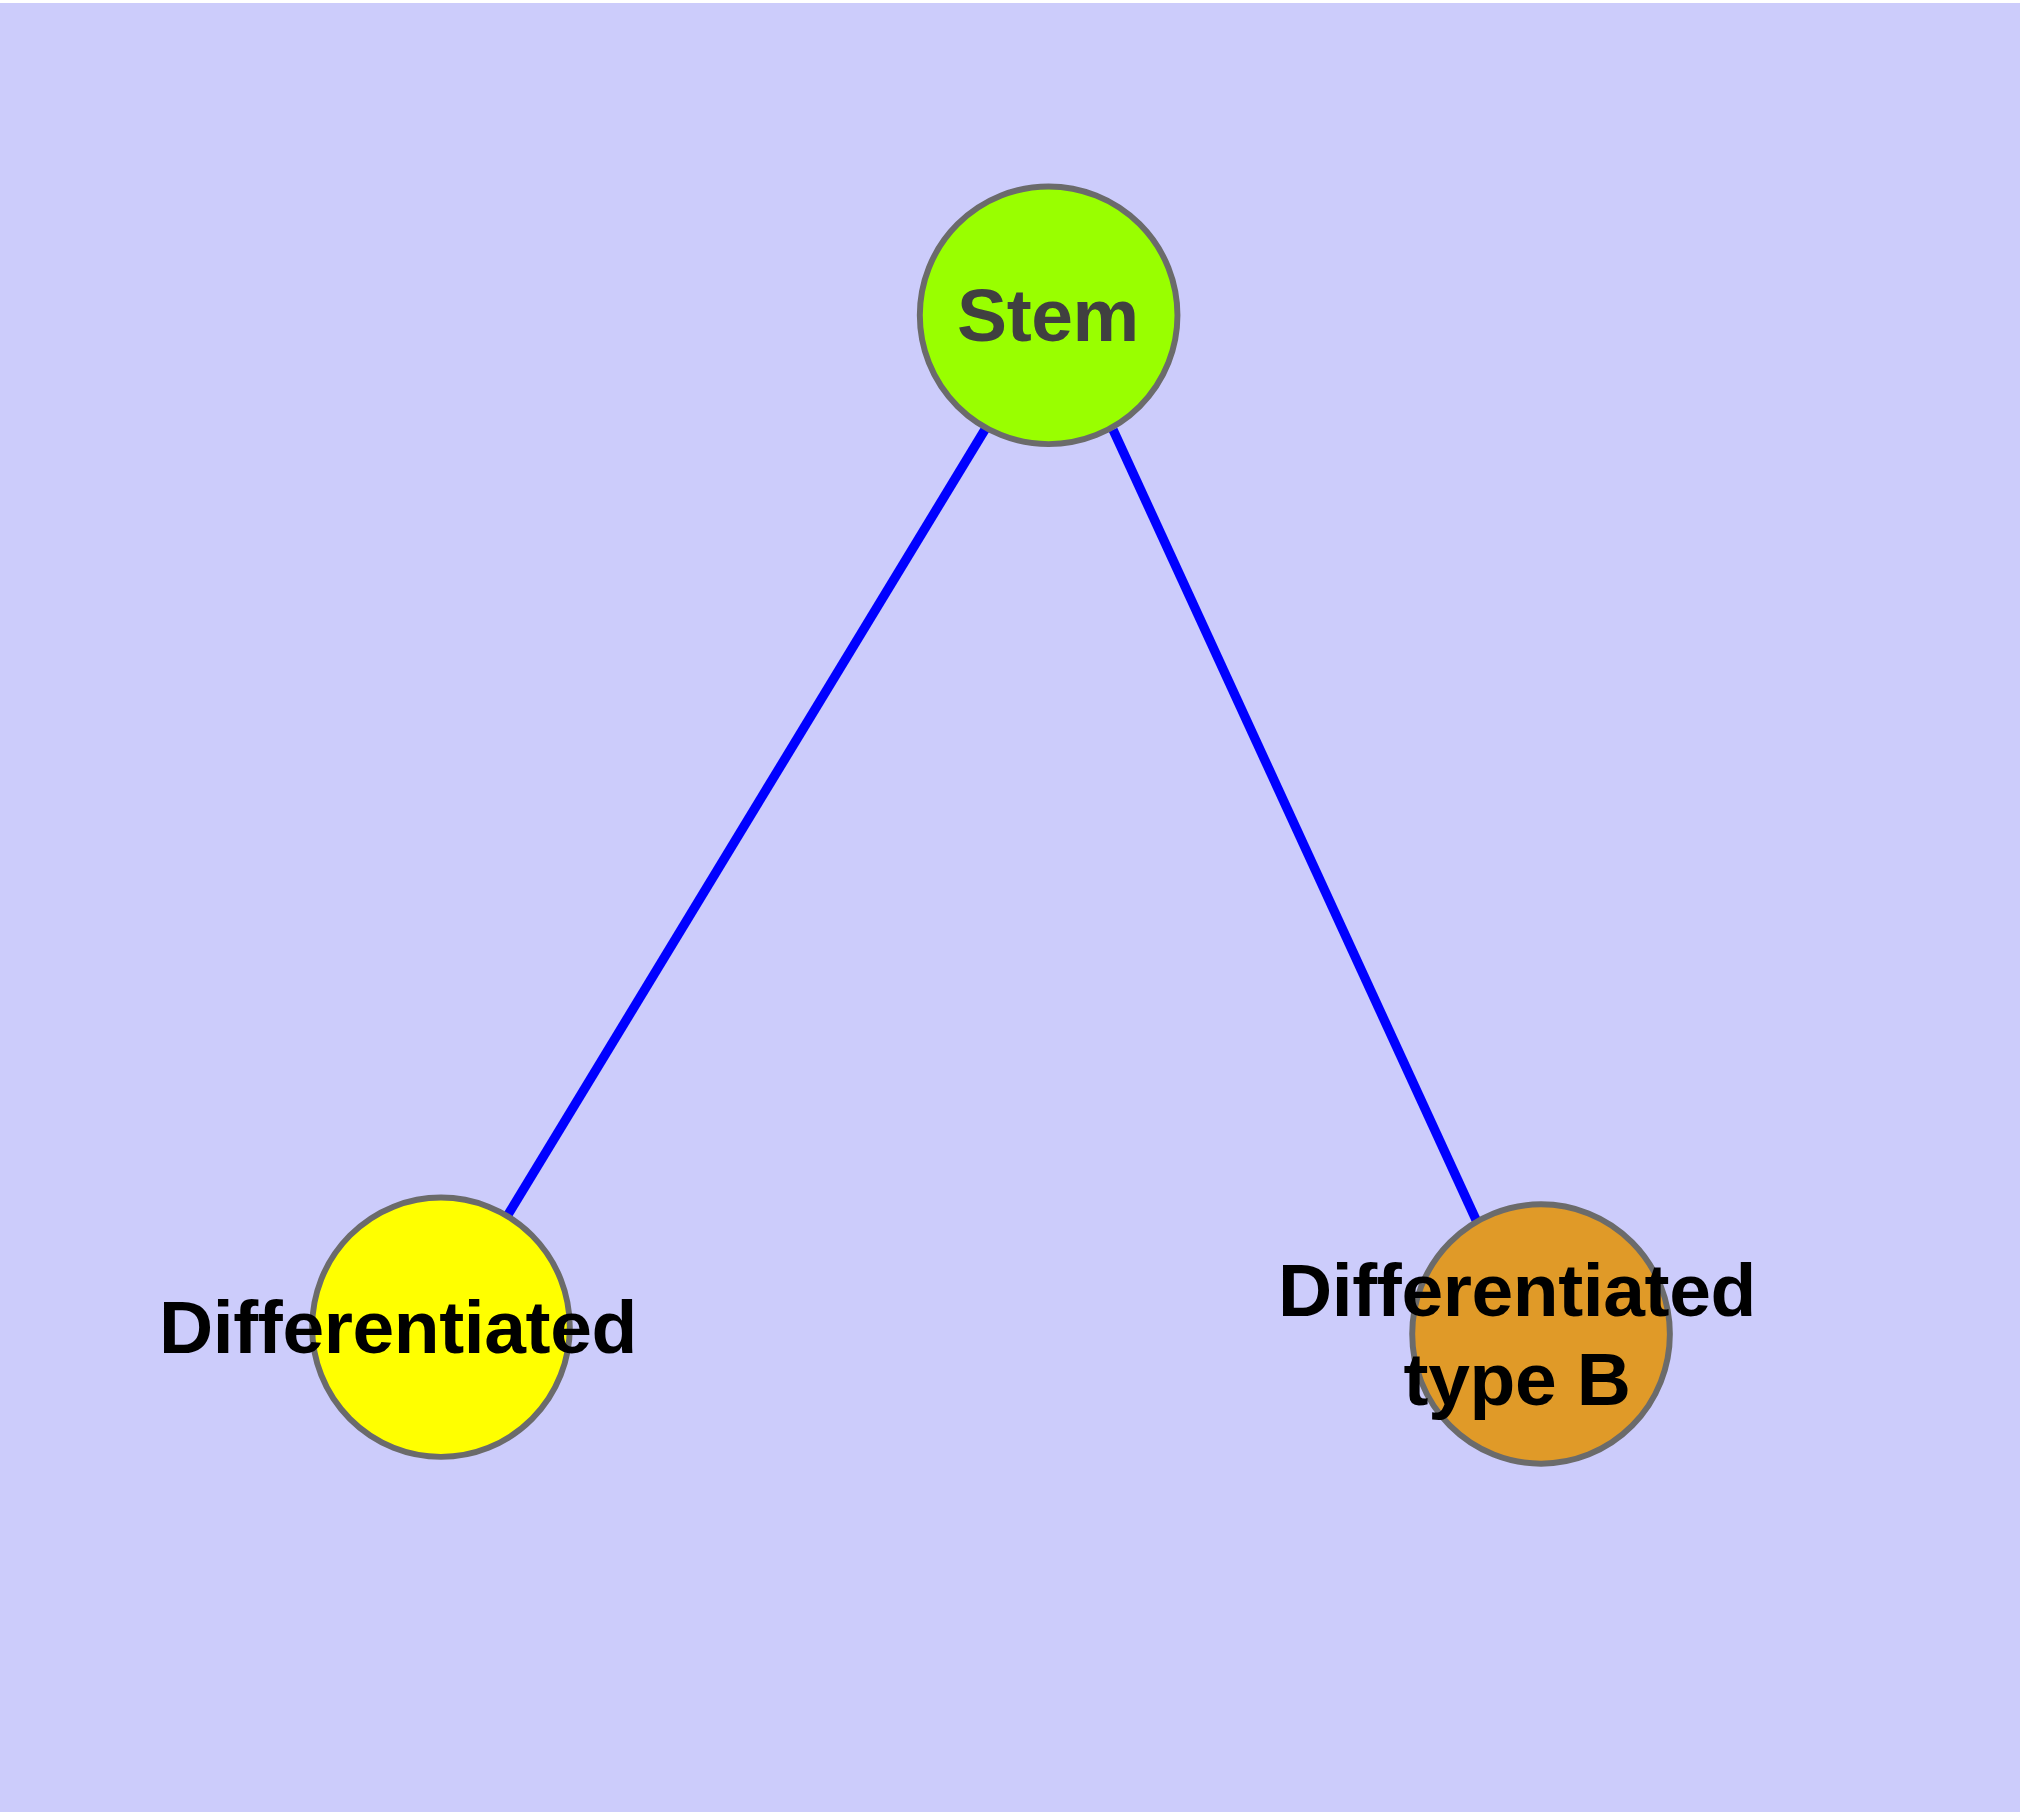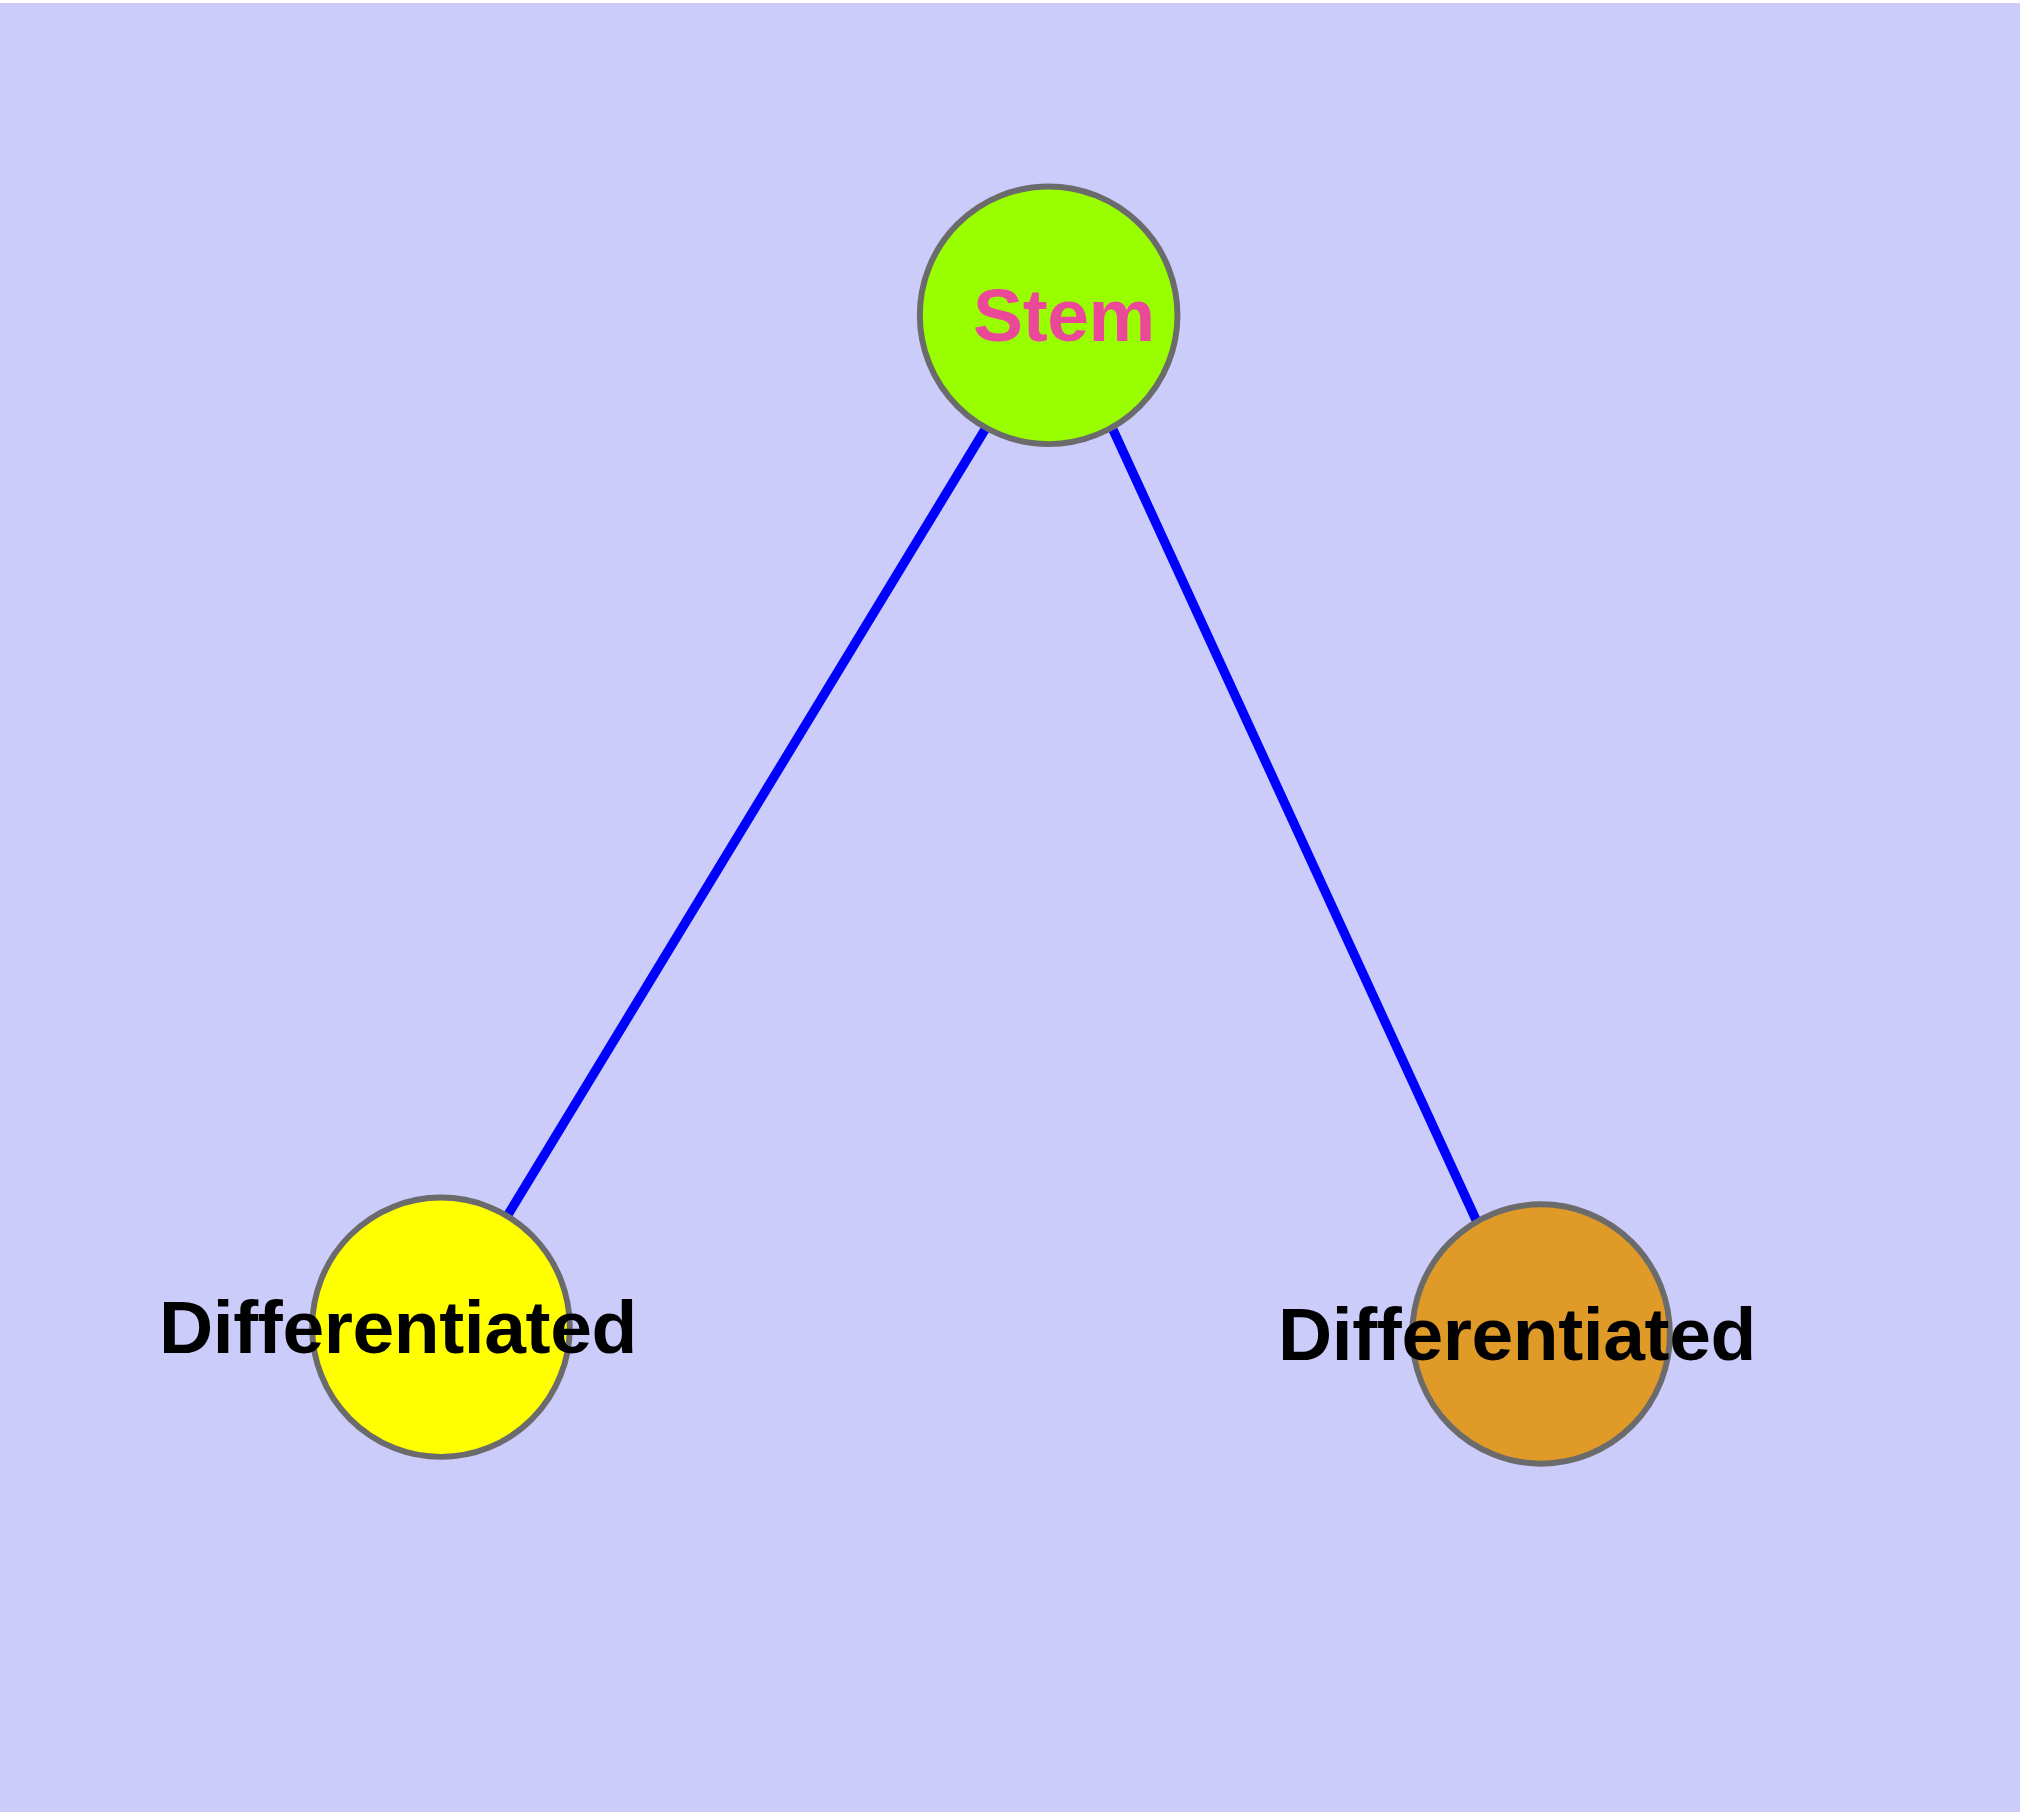--- a/index.html
+++ b/index.html
@@ -74,20 +74,20 @@
 
     <line id="edge-stem-type-b" x1="1313" y1="507" x2="1743" y2="1443" stroke="#0000ff" stroke-width="11" stroke-linecap="butt"></line>
 
     <ellipse id="node-type-a" cx="520" cy="1566" rx="152" ry="153" fill="#ffff00" stroke="#6b6b6b" stroke-width="7"></ellipse>
 
     <ellipse id="node-type-b" cx="1818" cy="1574" rx="152" ry="153" fill="#e09a28" stroke="#6b6b6b" stroke-width="7"></ellipse>
 
     <ellipse id="node-stem" cx="1237" cy="372" rx="152" ry="152" fill="#99ff00" stroke="#6b6b6b" stroke-width="7"></ellipse>
   </svg>
 
-  <div class="node-label" id="label-stem" style="left: 1048px; top: 315px; color: #ec4899; margin-left: 16px;">Stem</div>
+  <div class="node-label" id="label-stem" style="left: 1048px; top: 315px; color: #404040;">Stem</div>
 
   <div class="node-label" id="label-type-a" style="left: 398px; top: 1327px; color: rgb(0, 0, 0);"><span>Differentiated</span><br></div>
 
-  <div class="node-label" id="label-type-b" style="left: 1517px; top: 1334px; color: rgb(0, 0, 0);"><span>Differentiated</span><br></div>
+  <div class="node-label" id="label-type-b" style="left: 1517px; top: 1334px; color: rgb(0, 0, 0);"><span>Differentiated</span><br><span>type B</span></div>
 
 </div>
 
 
 </body></html>

